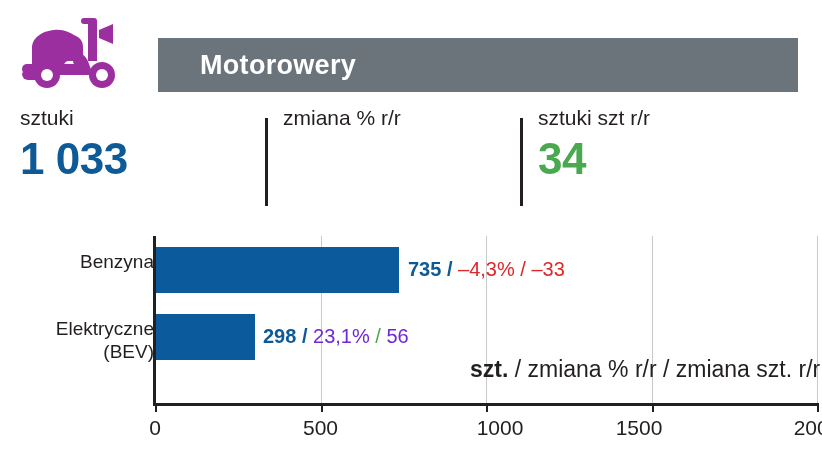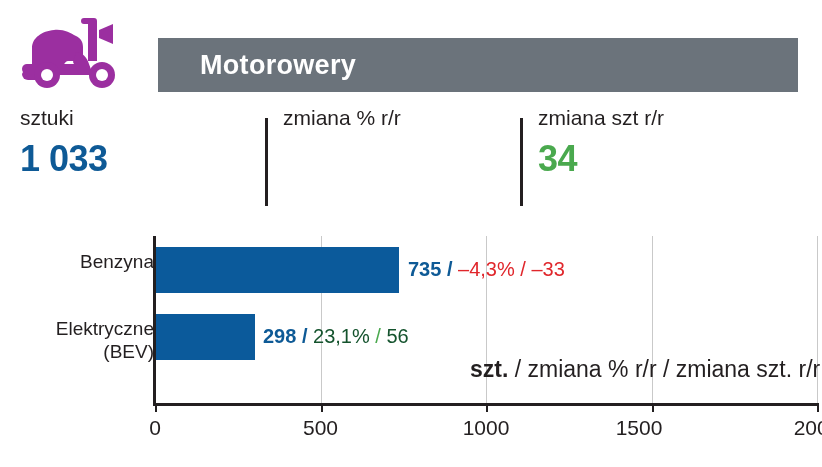--- a/index.html
+++ b/index.html
@@ -54,21 +54,21 @@
     top: 0;
   }
   .kpi-label {
     font-size: 21px;
     font-weight: normal;
     color: #231f20;
     line-height: 26px;
     white-space: nowrap;
   }
   .kpi-value {
-    font-size: 36px;
+    font-size: 44px;
     font-weight: bold;
     line-height: 56px;
     white-space: nowrap;
     letter-spacing: -0.5px;
   }
   .kpi-value.blue { color: #0e5a96; }
   .kpi-value.green { color: #4aa94e; }
   .kpi-sep {
     position: absolute;
     top: 13px;
@@ -144,21 +144,21 @@
   }
   .annot-count {
     font-weight: bold;
     color: #0e5a96;
   }
   .annot-slash {
     color: #0e5a96;
     font-weight: bold;
   }
   .annot-pct, .annot-delta { font-weight: normal; margin-top: 8px; }
-  .pos { color: #14532d; }
+  .pos { color: #6d28d9; }
   .neg { color: #e0262b; }
   .annot-sep-neg { color: #e0262b; }
   .annot-sep-pos { color: #4aa94e; }
 
   #legend {
     position: absolute;
     left: 470px; top: 128px;
     font-size: 23px;
     color: #231f20;
     white-space: nowrap;
@@ -209,21 +209,21 @@
 
   <div class="kpi-sep" id="kpi-sep-0"></div>
 
   <div class="kpi" id="kpi-1">
     <div class="kpi-label">zmiana % r/r</div>
   </div>
 
   <div class="kpi-sep" id="kpi-sep-1"></div>
 
   <div class="kpi" id="kpi-2">
-    <div class="kpi-label">zmiana szt r/r</div>
+    <div class="kpi-label">sztuki szt r/r</div>
     <div class="kpi-value green">34</div>
   </div>
 </div>
 
 <div id="chart">
 
   <div id="gridlines">
       <div class="gridline" style="left: 320.5px; top: 8px;"></div>
       <div class="gridline" style="left: 486px; top: 8px;"></div>
       <div class="gridline" style="left: 651.5px; top: 8px;"></div>
@@ -232,21 +232,21 @@
 
   <div id="y-axis"></div>
   <div id="x-axis"></div>
 
   <div id="ticks">
       <div class="tick" style="left: 155px;"></div>
       <div class="tick-label" style="left: 155px;">0</div>
       <div class="tick" style="left: 320.5px;"></div>
       <div class="tick-label" style="left: 320.5px;">500</div>
       <div class="tick" style="left: 486px;"></div>
-      <div class="tick-label" style="left: 486px;">1000</div>
+      <div class="tick-label" style="left: 500px;">1000</div>
       <div class="tick" style="left: 651.5px;"></div>
       <div class="tick-label" style="left: 639px;">1500</div>
       <div class="tick" style="left: 817px;"></div>
       <div class="tick-label" style="left: 817px;">2000</div>
     </div>
 
   <div class="cat-label" id="cat-1" style="top:89px;">
     <div>Elektryczne</div>
     <div>(BEV)</div>
   </div>

